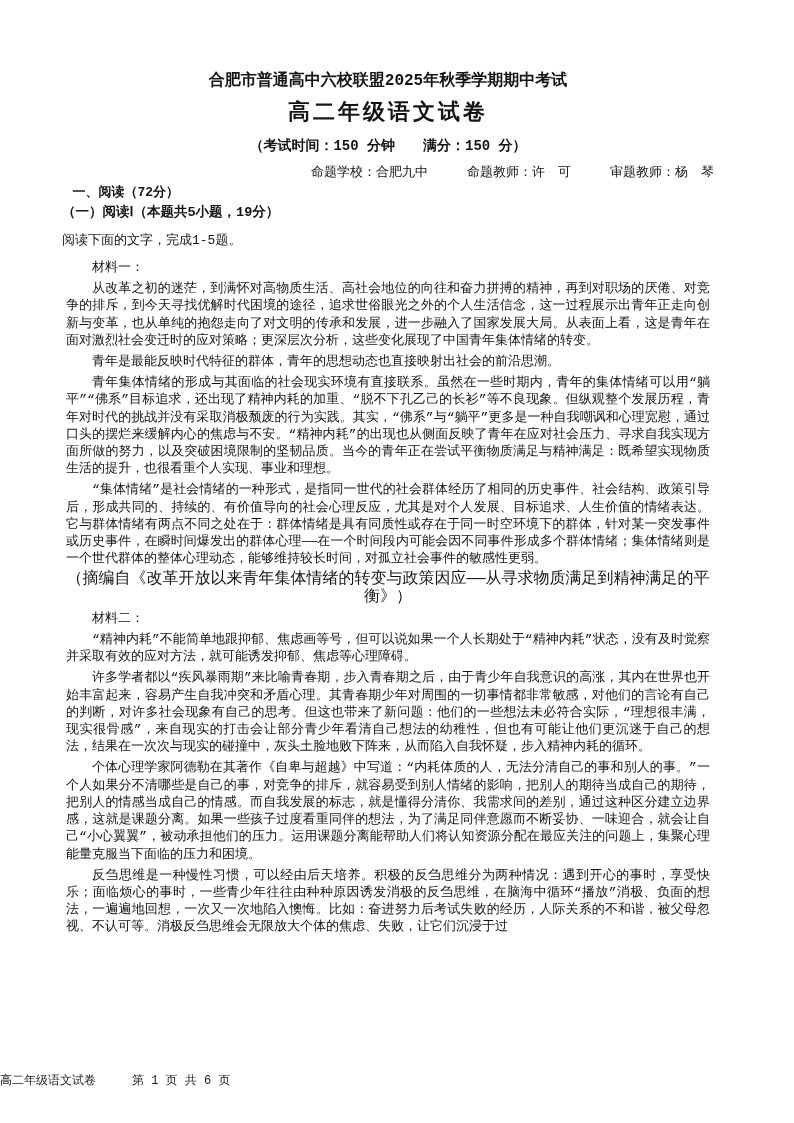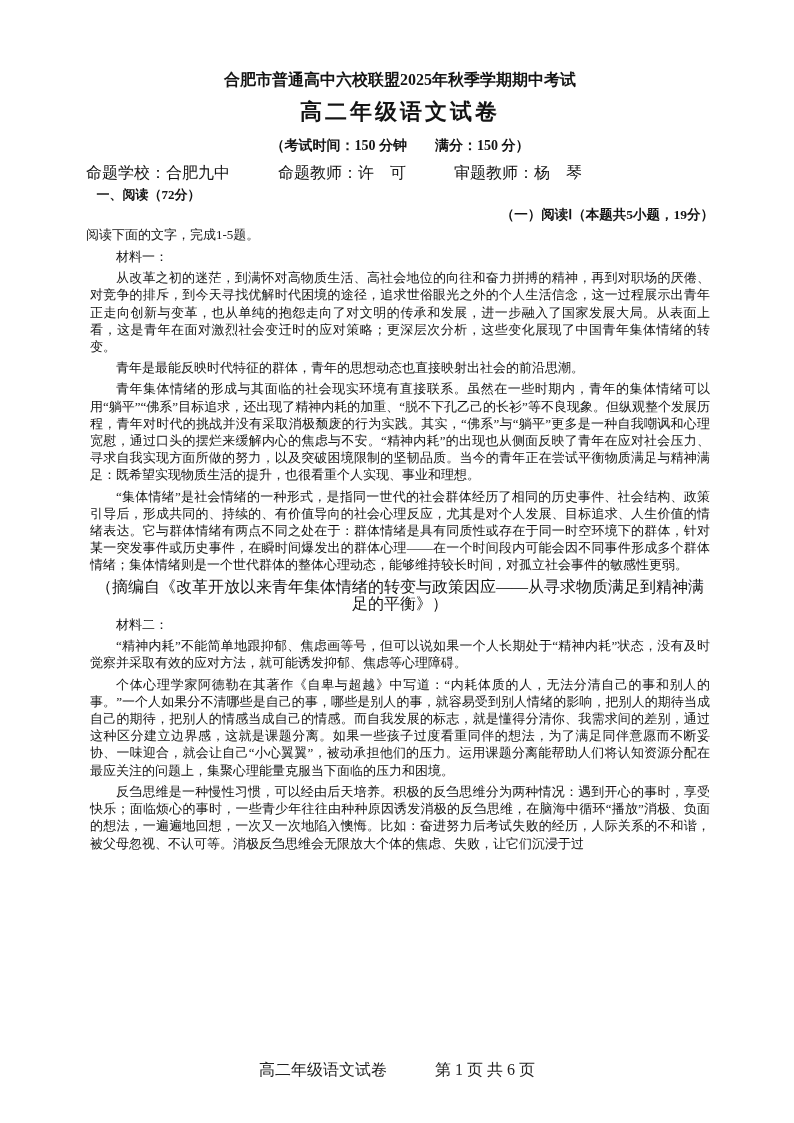--- a/index.html
+++ b/index.html
@@ -1,36 +1,36 @@
 <!DOCTYPE html>
 <html><head>
 <meta charset="utf-8">
 <style>
   html, body { margin:0; padding:0; background:#ffffff; }
   .page {
     width:794px; height:1123px; margin:0 auto; background:#ffffff;
-    box-sizing:border-box; padding:70px 80px 0 86px; position:relative;
-    font-family:Liberation Serif, serif; color:#141414;
+    box-sizing:border-box; padding:70px 80px 0 62px; position:relative;
+    font-family:Liberation Mono, monospace; color:#141414;
     overflow:hidden;
   }
   .t1 { text-align:center; font-size:16px; font-weight:700; margin:0 0 6px 0; }
   .t2 { text-align:center; font-size:22px; font-weight:700; margin:0 0 10px 0; letter-spacing:3px; }
   .info { text-align:center; font-size:14px; font-weight:700; margin:0 0 8px 0; }
-  .meta { text-align:left; font-size:16px; margin:0 0 0 0; }
+  .meta { text-align:right; font-size:13px; margin:0 0 0 0; }
   .h-part { font-size:13px; font-weight:700; margin:2px 0; text-indent:0.8em; }
-  .h-sub  { font-size:13.5px; font-weight:700; margin:2px 0;text-align:right; }
-  .instruction { font-size:13px; margin:2px 0; }
+  .h-sub  { font-size:13.5px; font-weight:700; margin:2px 0; }
+  .instruction { font-size:13px; margin:10px 0; }
   p.body, p.label {
     font-size:13px; line-height:17.2px; text-align:justify;
     text-indent:2em; margin:4px;
   }
   .attribution { font-size:16px; line-height:17.2px; text-align:center; margin:4px; }
   .footer {
-    position:absolute; bottom:42px; left:0; width:100%;
-    text-align:center; font-size:16px; color:#222;
+    position:absolute; bottom:34px; left:0; width:100%;
+    text-align:left; font-size:12px; color:#222;
   }
 </style>
 </head>
 <body>
 
 <div class="page">
 
   <div class="t1">合肥市普通高中六校联盟2025年秋季学期期中考试</div>
   <div class="t2">高二年级语文试卷</div>
   <div class="info">（考试时间：150 分钟　　满分：150 分）</div>
@@ -43,18 +43,19 @@
   <p class="label">材料一：</p>
   <p class="body">从改革之初的迷茫，到满怀对高物质生活、高社会地位的向往和奋力拼搏的精神，再到对职场的厌倦、对竞争的排斥，到今天寻找优解时代困境的途径，追求世俗眼光之外的个人生活信念，这一过程展示出青年正走向创新与变革，也从单纯的抱怨走向了对文明的传承和发展，进一步融入了国家发展大局。从表面上看，这是青年在面对激烈社会变迁时的应对策略；更深层次分析，这些变化展现了中国青年集体情绪的转变。</p>
   <p class="body">青年是最能反映时代特征的群体，青年的思想动态也直接映射出社会的前沿思潮。</p>
   <p class="body">青年集体情绪的形成与其面临的社会现实环境有直接联系。虽然在一些时期内，青年的集体情绪可以用“躺平”“佛系”目标追求，还出现了精神内耗的加重、“脱不下孔乙己的长衫”等不良现象。但纵观整个发展历程，青年对时代的挑战并没有采取消极颓废的行为实践。其实，“佛系”与“躺平”更多是一种自我嘲讽和心理宽慰，通过口头的摆烂来缓解内心的焦虑与不安。“精神内耗”的出现也从侧面反映了青年在应对社会压力、寻求自我实现方面所做的努力，以及突破困境限制的坚韧品质。当今的青年正在尝试平衡物质满足与精神满足：既希望实现物质生活的提升，也很看重个人实现、事业和理想。</p>
   <p class="body">“集体情绪”是社会情绪的一种形式，是指同一世代的社会群体经历了相同的历史事件、社会结构、政策引导后，形成共同的、持续的、有价值导向的社会心理反应，尤其是对个人发展、目标追求、人生价值的情绪表达。它与群体情绪有两点不同之处在于：群体情绪是具有同质性或存在于同一时空环境下的群体，针对某一突发事件或历史事件，在瞬时间爆发出的群体心理——在一个时间段内可能会因不同事件形成多个群体情绪；集体情绪则是一个世代群体的整体心理动态，能够维持较长时间，对孤立社会事件的敏感性更弱。</p>
 
   <p class="attribution">（摘编自《改革开放以来青年集体情绪的转变与政策因应——从寻求物质满足到精神满足的平衡》）</p>
 
   <p class="label">材料二：</p>
   <p class="body">“精神内耗”不能简单地跟抑郁、焦虑画等号，但可以说如果一个人长期处于“精神内耗”状态，没有及时觉察并采取有效的应对方法，就可能诱发抑郁、焦虑等心理障碍。</p>
-  <p class="body">个体心理学家阿德勒在其著作《自卑与超越》中写道：“内耗体质的人，无法分清自己的事和别人的事。”一个人如果分不清哪些是自己的事，哪些是别人的事，就容易受到别人情绪的影响，把别人的期待当成自己的期待，把别人的情感当成自己的情感。而自我发展的标志，就是懂得分清你、我需求间的差别，通过这种区分建立边界感，这就是课题分离。如果一些孩子过度看重同伴的想法，为了满足同伴意愿而不断妥协、一味迎合，就会让自己“小心翼翼”，被动承担他们的压力。运用课题分离能帮助人们将认知资源分配在最应关注的问题上，集聚心理能量克服当下面临的压力和困境。</p>
+  <p class="body">许多学者都以“疾风暴雨期”来比喻青春期，步入青春期之后，由于青少年自我意识的高涨，其内在世界也开始丰富起来，容易产生自我冲突和矛盾心理。其青春期少年对周围的一切事情都非常敏感，对他们的言论有自己的判断，对许多社会现象有自己的思考。但这也带来了新问题：他们的一些想法未必符合实际，“理想很丰满，现实很骨感”，来自现实的打击会让部分青少年看清自己想法的幼稚性，但也有可能让他们更沉迷于自己的想法，结果在一次次与现实的碰撞中，灰头土脸地败下阵来，从而陷入自我怀疑，步入精神内耗的循环。</p>
+  <p class="body">个体心理学家阿德勒在其著作《自卑与超越》中写道：“内耗体质的人，无法分清自己的事和别人的事。”一个人如果分不清哪些是自己的事，对竞争的排斥，就容易受到别人情绪的影响，把别人的期待当成自己的期待，把别人的情感当成自己的情感。而自我发展的标志，就是懂得分清你、我需求间的差别，通过这种区分建立边界感，这就是课题分离。如果一些孩子过度看重同伴的想法，为了满足同伴意愿而不断妥协、一味迎合，就会让自己“小心翼翼”，被动承担他们的压力。运用课题分离能帮助人们将认知资源分配在最应关注的问题上，集聚心理能量克服当下面临的压力和困境。</p>
   <p class="body">反刍思维是一种慢性习惯，可以经由后天培养。积极的反刍思维分为两种情况：遇到开心的事时，享受快乐；面临烦心的事时，一些青少年往往由种种原因诱发消极的反刍思维，在脑海中循环“播放”消极、负面的想法，一遍遍地回想，一次又一次地陷入懊悔。比如：奋进努力后考试失败的经历，人际关系的不和谐，被父母忽视、不认可等。消极反刍思维会无限放大个体的焦虑、失败，让它们沉浸于过</p>
 
   <div class="footer">高二年级语文试卷　　　第 1 页 共 6 页</div>
 
 </div>
 
 </body></html>

